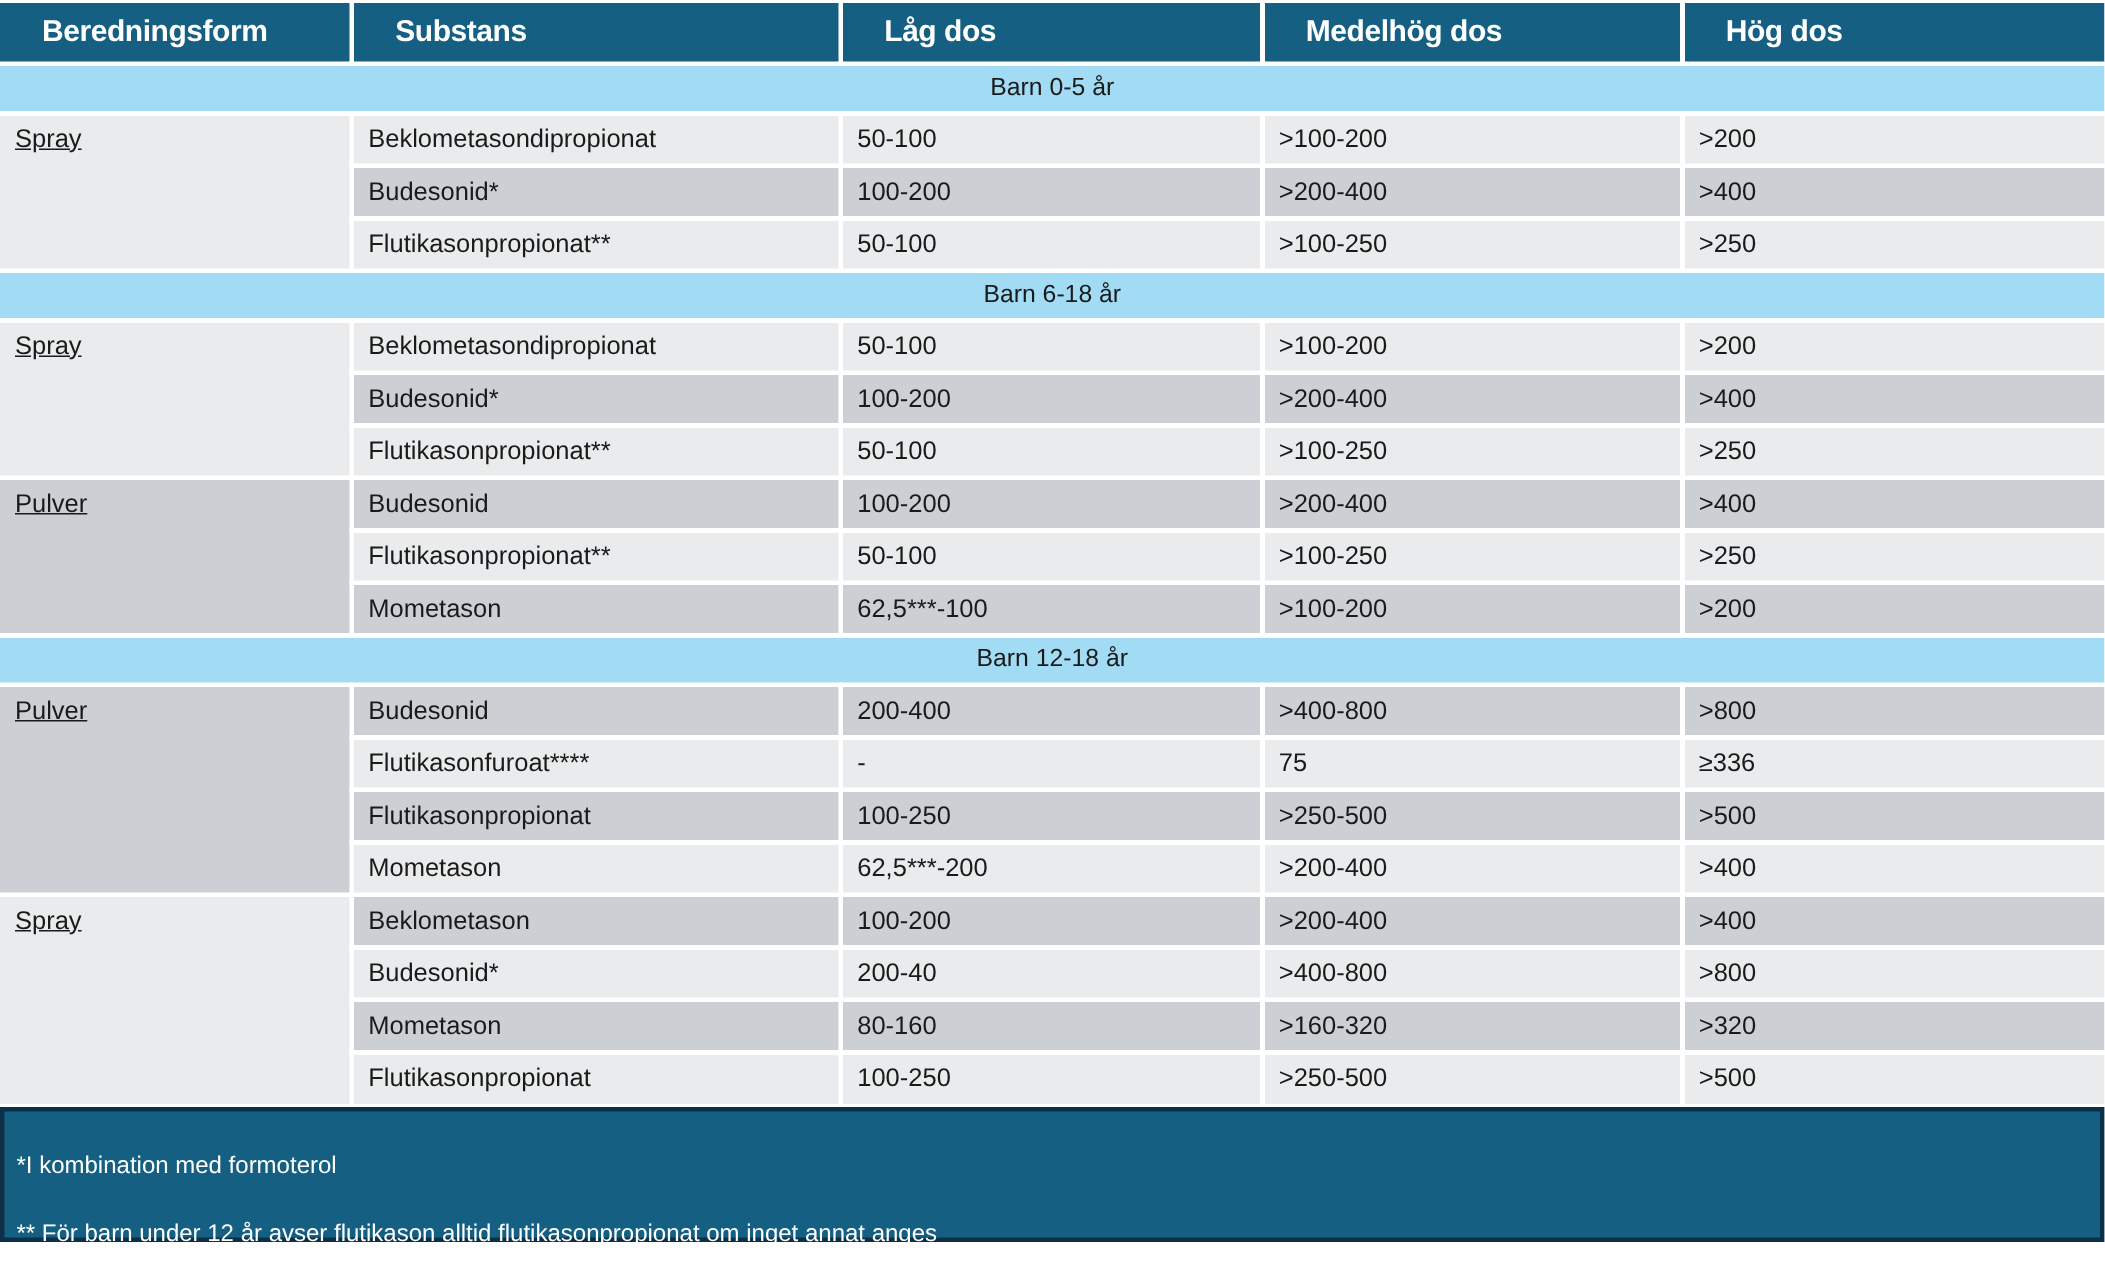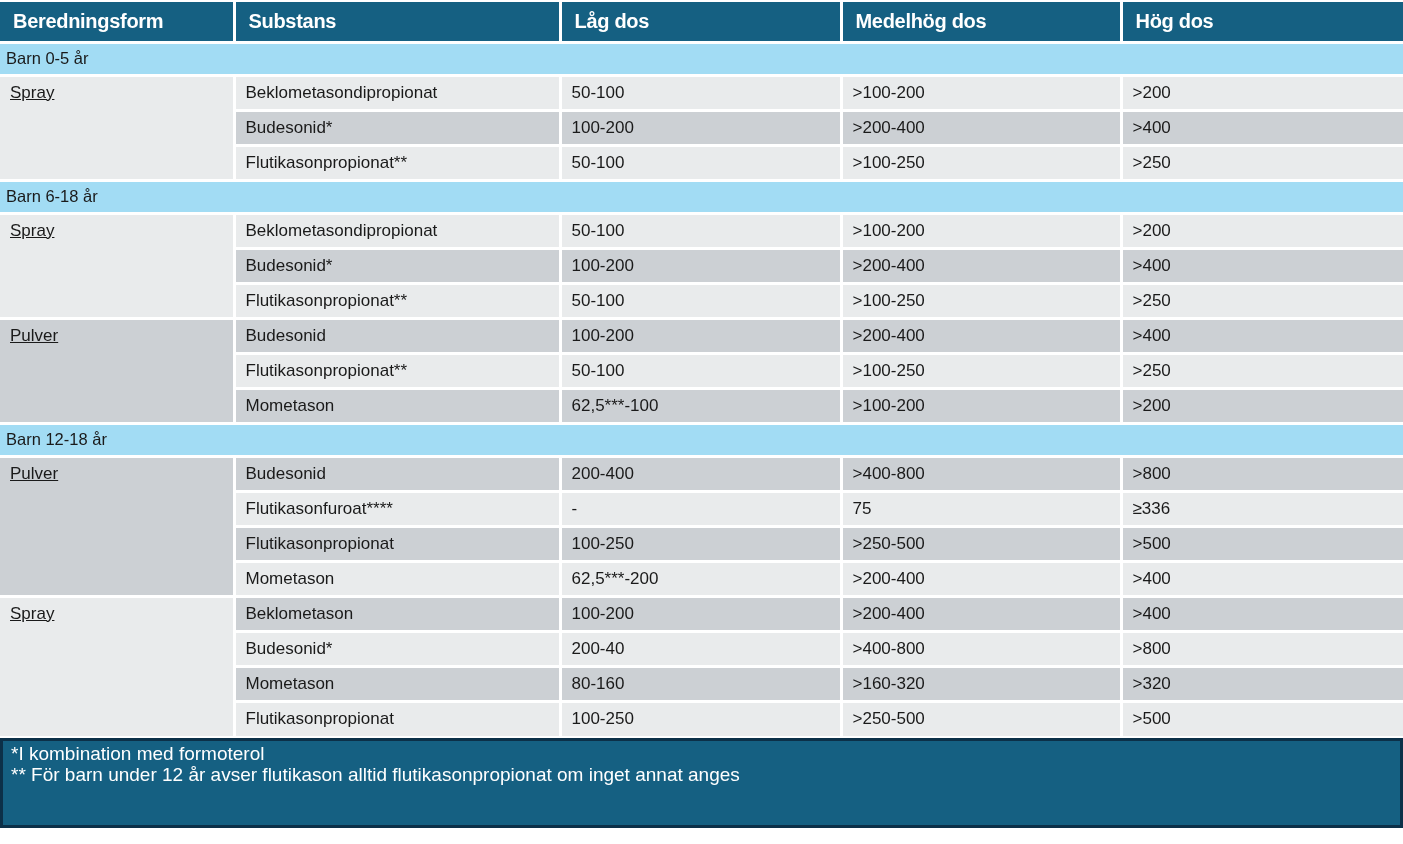--- a/index.html
+++ b/index.html
@@ -40,26 +40,26 @@
     white-space: nowrap;
   }
   .dosage th {
     background: var(--header-bg);
     color: var(--text-light);
     text-align: left;
     font-size: 20px;
     font-weight: bold;
     letter-spacing: -0.3px;
     height: 40px;
-    padding: 2px 13px;
+    padding: 2px 28px;
   }
   .dosage td.band {
     background: var(--band-bg);
     color: var(--text-dark);
-    text-align: left;
+    text-align: center;
     font-size: 16.5px;
     height: 33px;
     padding: 2px 6px;
   }
   .dosage td.cell {
     font-size: 17px;
     color: var(--text-dark);
     padding: 2px 10px;
     height: 35px;
     vertical-align: middle;
@@ -76,23 +76,24 @@
     width: 1403px;
     box-sizing: border-box;
     margin-top: 2px;
     background: var(--footer-bg);
     border: 3px solid var(--footer-border);
     color: var(--text-light);
     padding: 3px 8px;
     height: 90px;
   }
   .footer-box .footnote {
-    font-size: 19px;
+    font-size: 16px;
     line-height: 20.5px;
     white-space: nowrap;
+    margin-top: 24px;
   }
 </style>
 </head>
 <body>
 
 <table class="dosage">
   <colgroup>
     <col style="width:234px">
     <col style="width:326px">
     <col style="width:281px">

